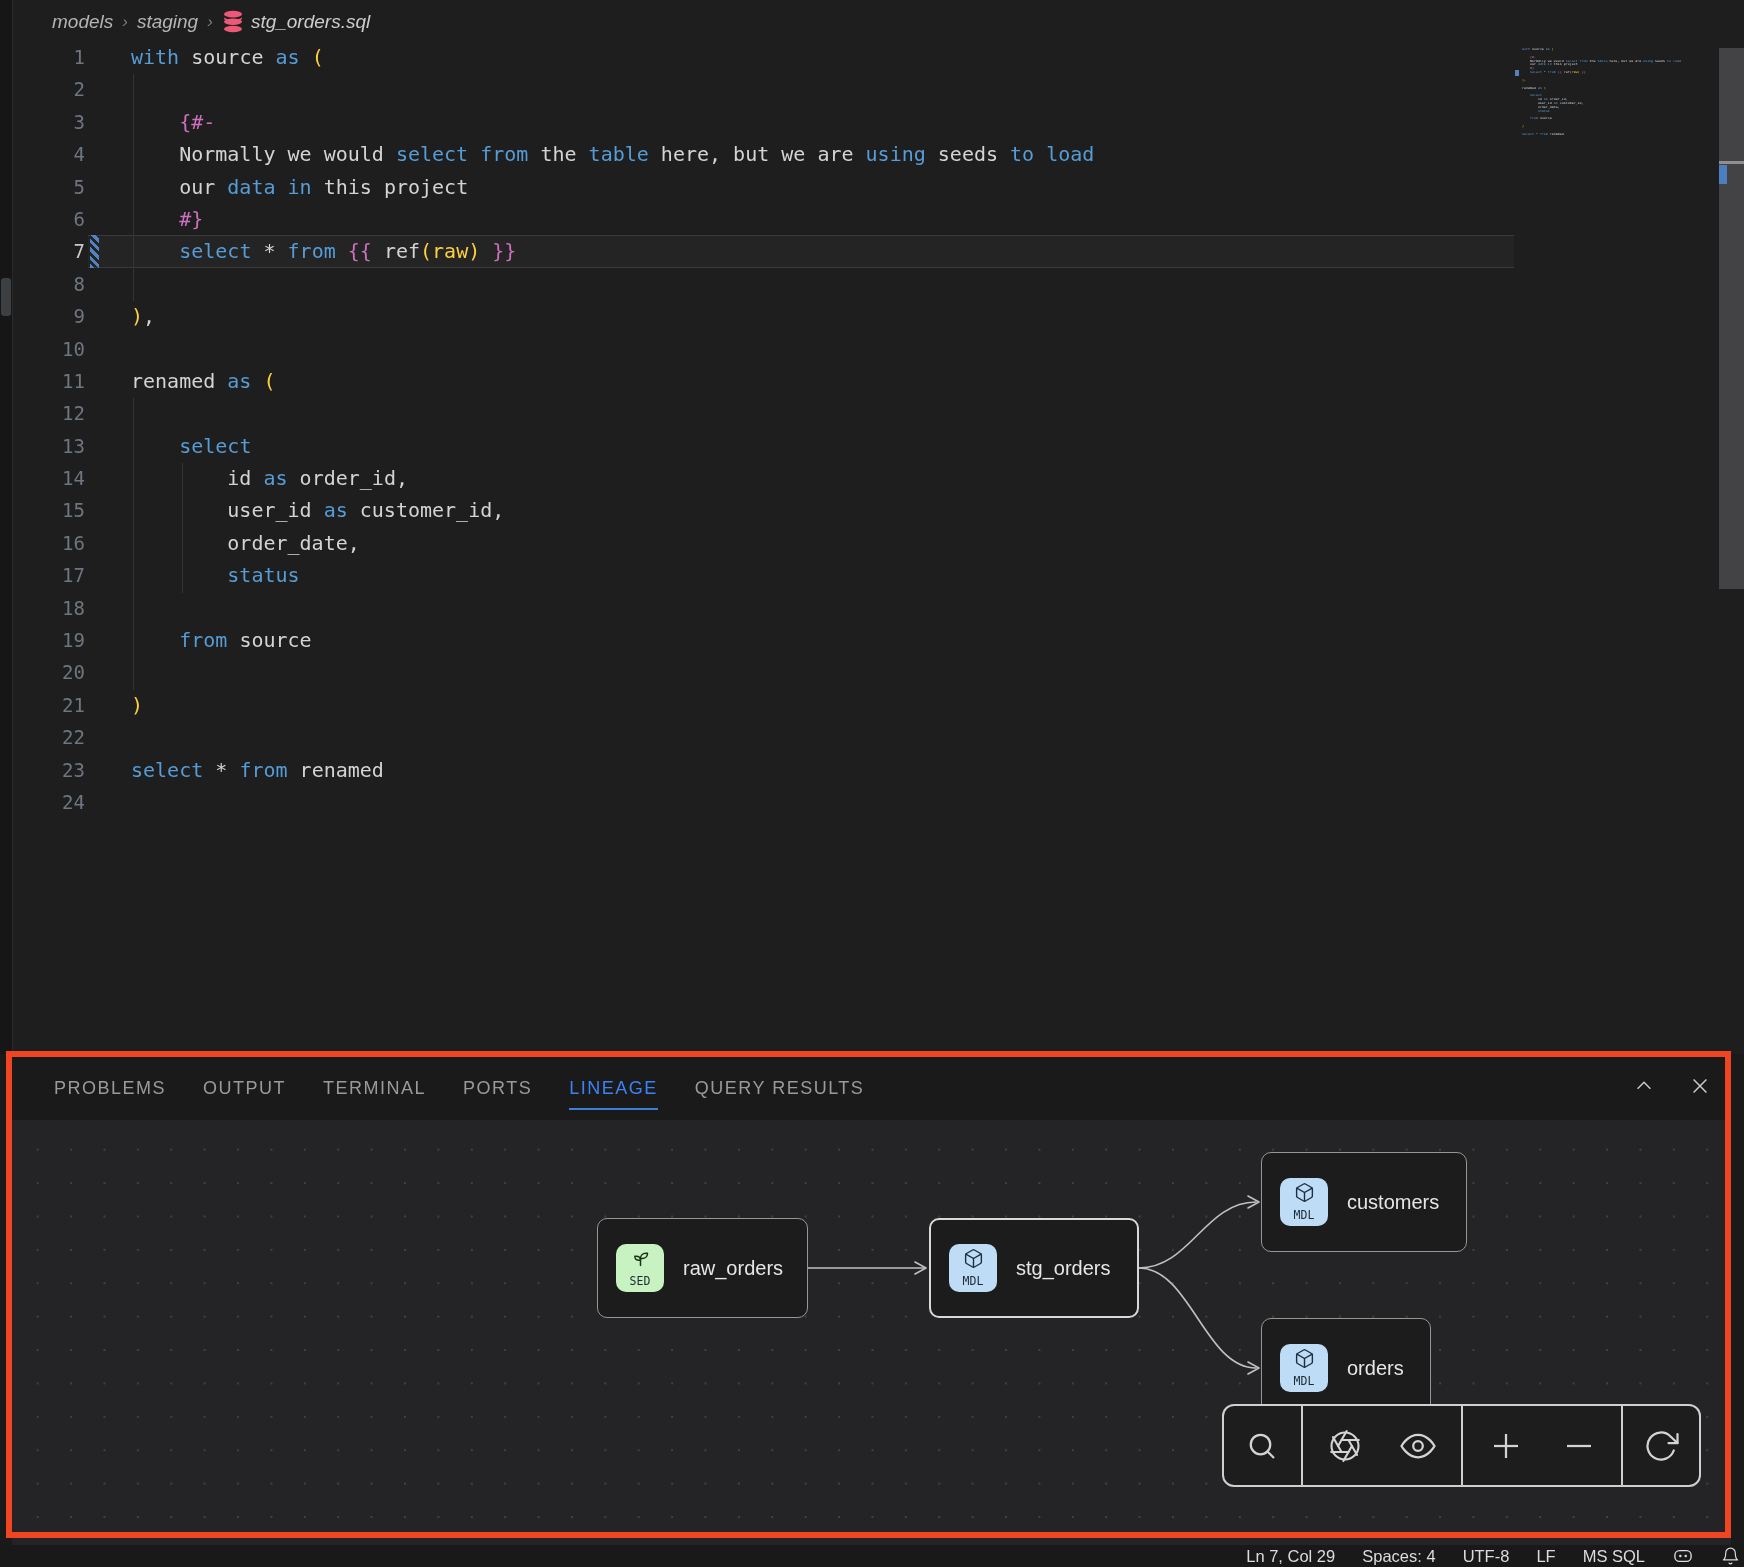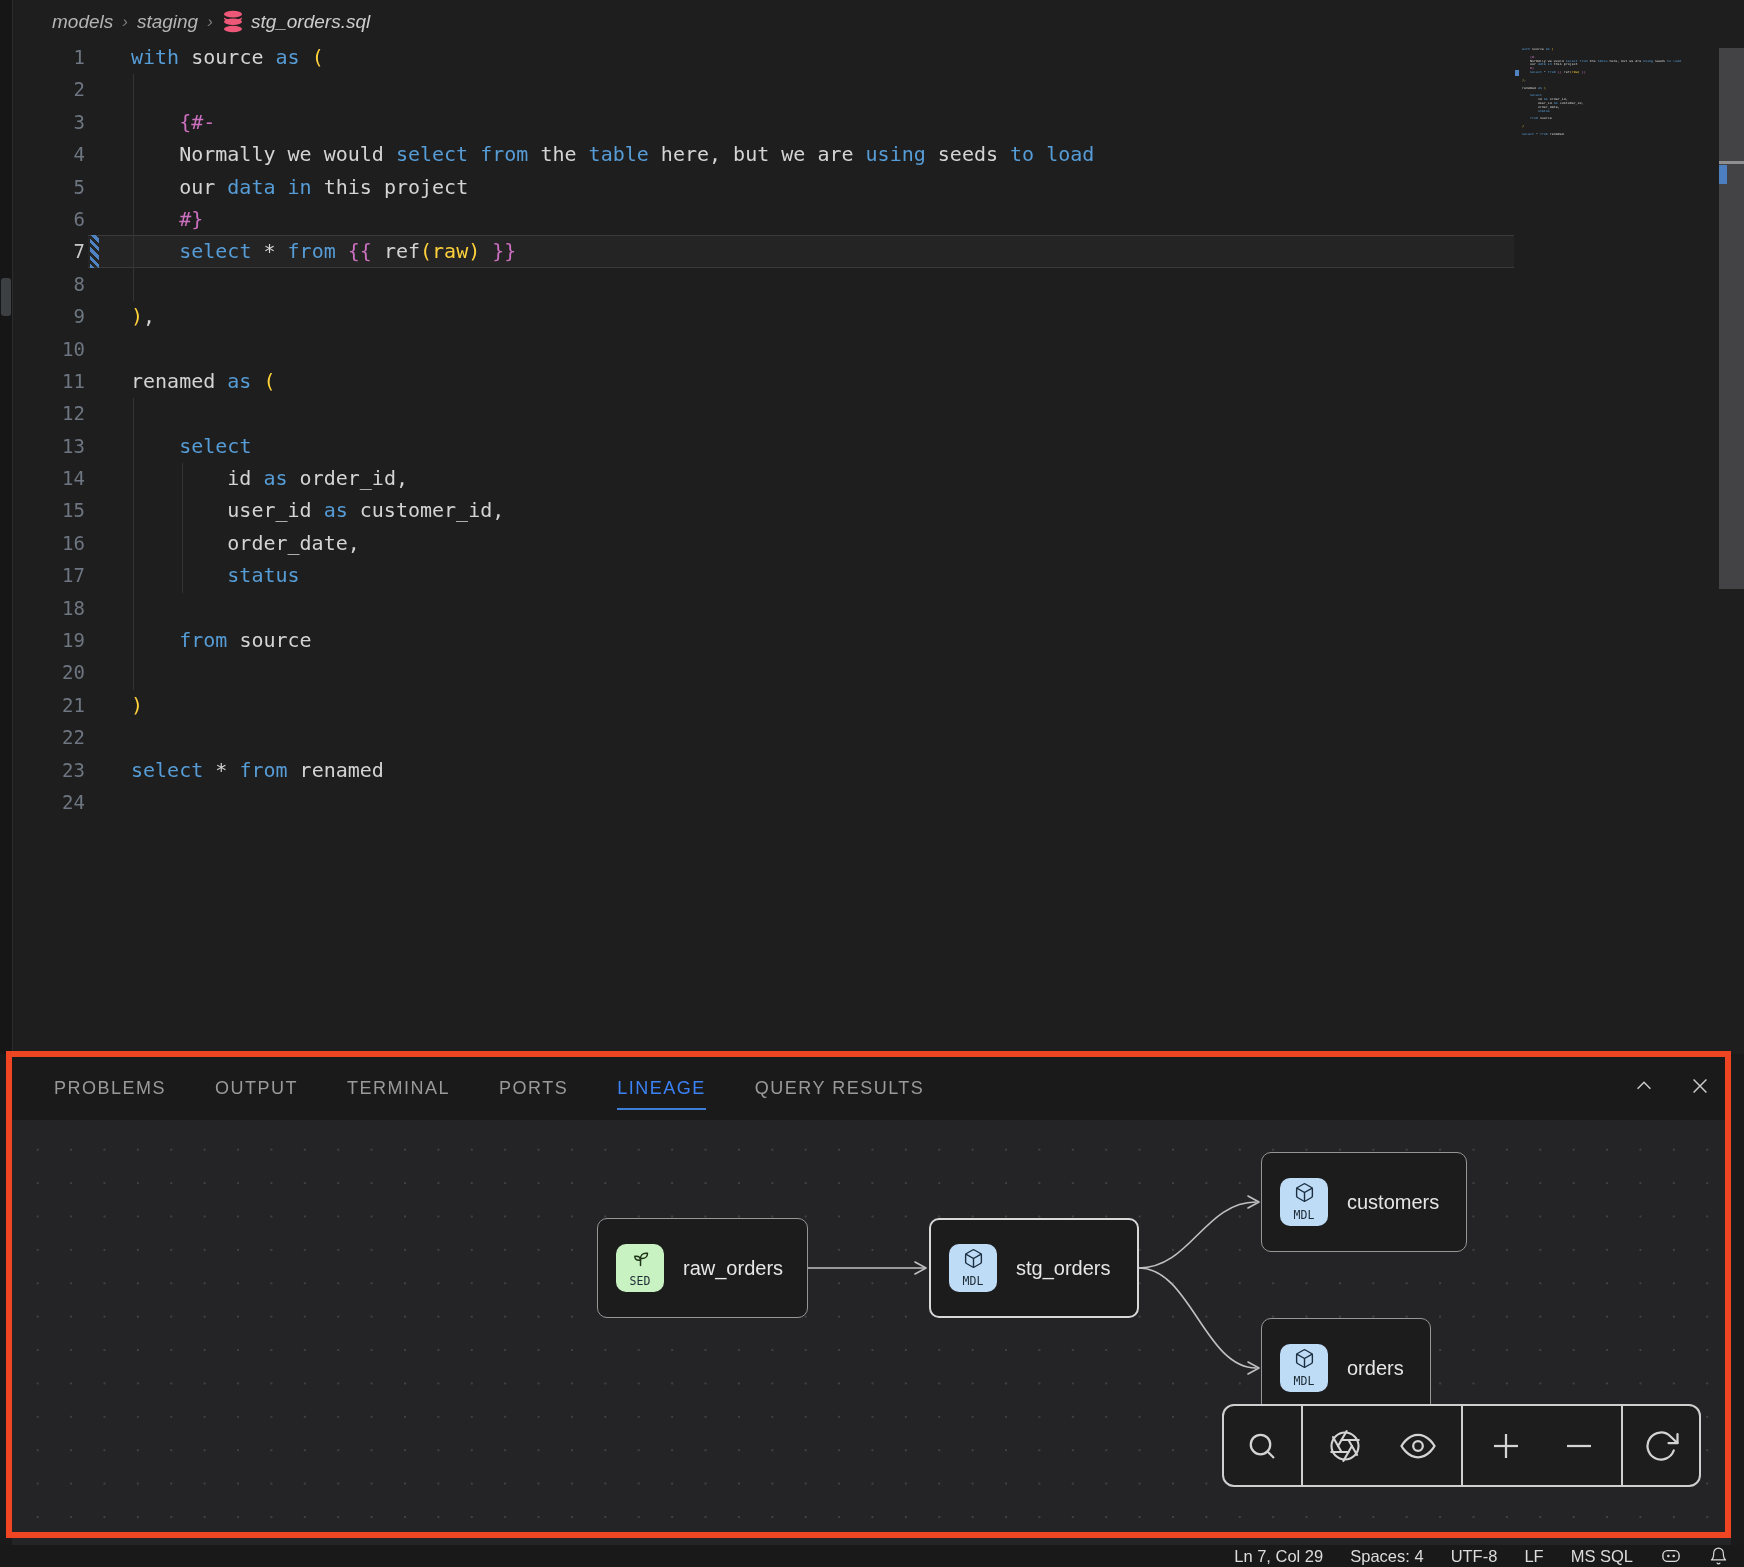--- a/index.html
+++ b/index.html
@@ -33,21 +33,21 @@
   
   .minimap{position:absolute;left:1522px;top:48px;width:168px;}
   .mini-line{height:3.87px;line-height:3.87px;font-family:"DejaVu Sans Mono",monospace;font-size:3.3px;white-space:pre;overflow:hidden;}
   .mini-mark{position:absolute;left:1515px;top:70px;width:4px;height:6px;background:#4f83c2;}
   .scroll-band{position:absolute;left:1719px;top:48px;width:25px;height:541px;background:#434345;}
   .ruler-cursor{position:absolute;left:1719px;top:161px;width:25px;height:3px;background:#8f8f8f;}
   .ruler-mod{position:absolute;left:1719px;top:165px;width:8px;height:19px;background:#4c7fbf;}
 
   
   .panel{position:absolute;left:0;top:1054px;width:1744px;height:491px;background:#1a1a1b;}
-  .tabbar{position:absolute;left:12px;top:3px;right:8px;height:63px;display:flex;align-items:center;gap:49px;padding-left:42px;}
+  .tabbar{position:absolute;left:12px;top:3px;right:8px;height:63px;display:flex;align-items:center;gap:37px;padding-left:42px;}
   .tab{font-size:18px;letter-spacing:1.5px;color:#9a9a9a;position:relative;cursor:pointer;}
   .tab.active{color:#3b82f6;}
   .tab.active::after{content:"";position:absolute;left:0;right:0;bottom:-11px;height:2.5px;background:#3f7ed8;}
   .panel-actions{position:absolute;right:26px;top:14px;display:flex;gap:20px;align-items:center;color:#cccccc;}
   .panel-actions .pbtn{width:36px;height:36px;display:flex;align-items:center;justify-content:center;cursor:pointer;}
 
   
   .canvas{position:absolute;left:12px;top:66px;width:1719px;height:465px;background:#242426;
           background-image:radial-gradient(circle,#414144 1.3px,transparent 1.5px);background-size:33.4px 33.4px;background-position:9px 13px;}
   .edges{position:absolute;left:0;top:0;pointer-events:none;}
@@ -63,21 +63,21 @@
             border:2px solid #cfcfcf;border-radius:12px;box-sizing:border-box;display:flex;}
   .lt-group{display:flex;align-items:center;justify-content:space-evenly;height:100%;box-sizing:border-box;}
   .lt-group + .lt-group{border-left:2px solid #cfcfcf;}
   .lt-btn{display:flex;align-items:center;justify-content:center;color:#d4d4d4;cursor:pointer;width:60px;}
 
   
   .red-box{position:absolute;left:6px;top:1051px;width:1725px;height:487px;border:6px solid #ef4523;box-sizing:border-box;pointer-events:none;z-index:40;}
 
   
   .statusbar{position:absolute;left:0;top:1545px;width:1744px;height:22px;background:#191919;display:flex;align-items:center;
-             justify-content:flex-end;gap:27px;padding-right:16px;box-sizing:border-box;color:#dcdcdc;font-size:16.5px;}
+             justify-content:flex-end;gap:27px;padding-right:4px;box-sizing:border-box;color:#dcdcdc;font-size:16.5px;}
   .status-item{white-space:nowrap;cursor:pointer;}
   .status-icon{display:flex;align-items:center;color:#dcdcdc;cursor:pointer;}
 </style>
 </head>
 <body>
 
 <div class="screen">
 
   <div class="left-strip">
     <div class="left-strip-handle"></div>

